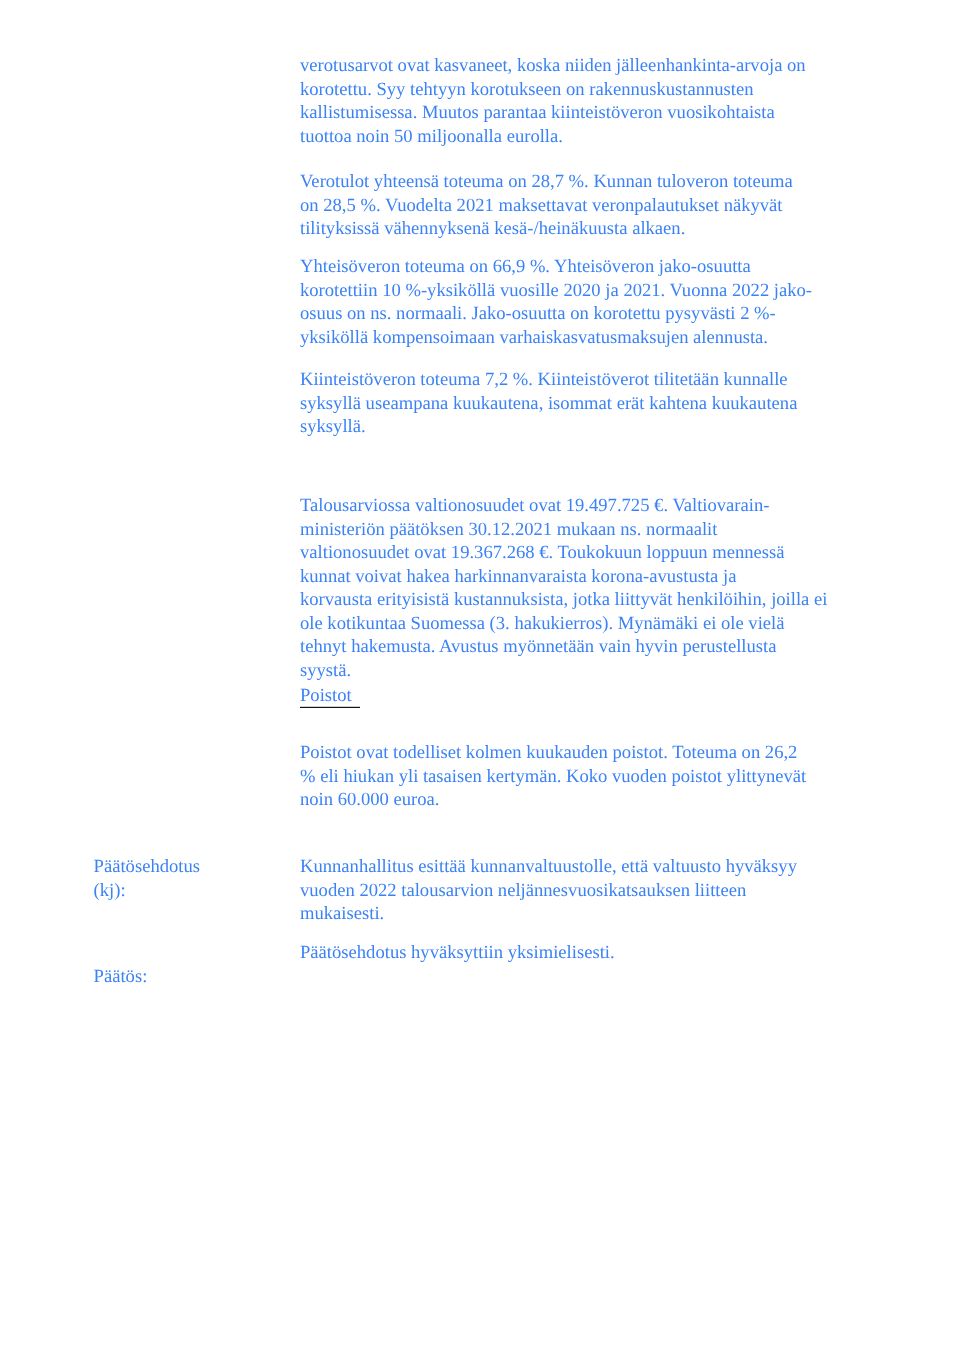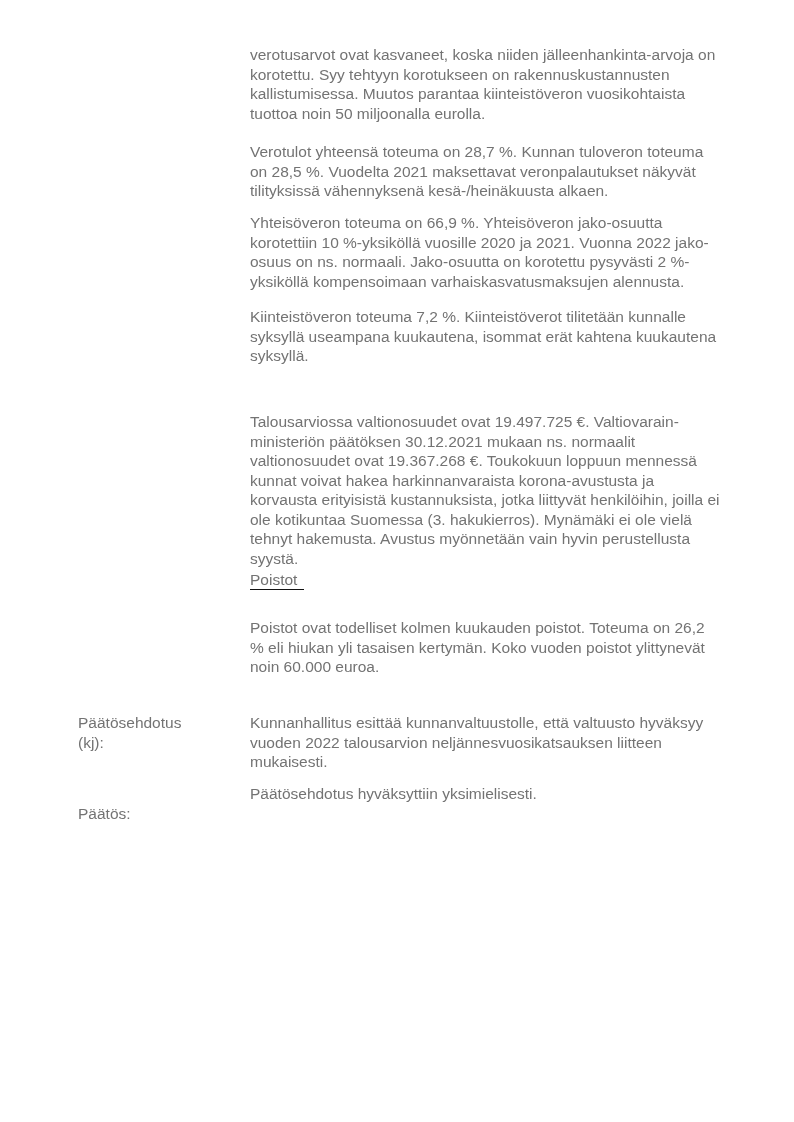--- a/index.html
+++ b/index.html
@@ -5,24 +5,24 @@
   html, body {
     margin: 0;
     padding: 0;
     background: #ffffff;
   }
   .page {
     position: relative;
     width: 794px;
     height: 1122px;
     background: #ffffff;
-    font-family: Liberation Sans, sans-serif;
+    font-family: Liberation Serif, serif;
     font-size: 15.5px;
     line-height: 19.5px;
-    color: #737373;
+    color: #3b82f6;
     overflow: hidden;
   }
   .block {
     position: absolute;
     white-space: pre-line;
   }
   .body-col {
     left: 250px;
     width: 528px;
   }

